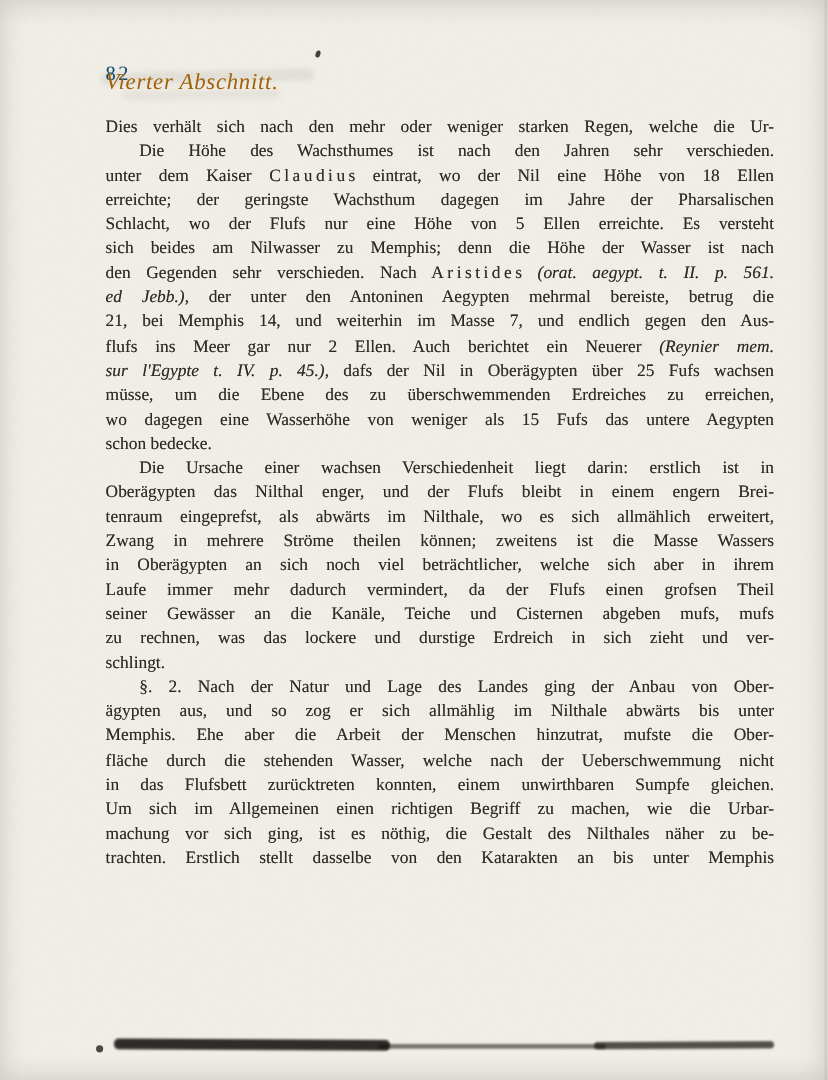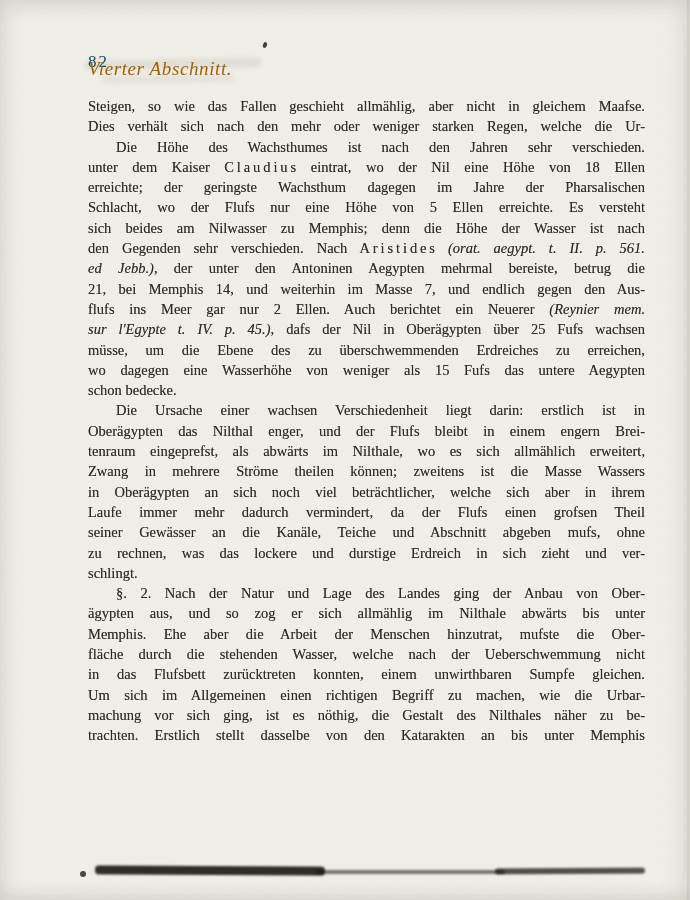--- a/index.html
+++ b/index.html
@@ -62,42 +62,41 @@
     <rect width="100%" height="100%" filter="url(#n)"></rect>
   </svg>
 
   <div class="ghost g1"></div>
   <div class="ghost g2"></div>
 
   <div class="pagenum">82</div>
   <div class="header">Vierter Abschnitt.</div>
 
   <div class="body">
-      <div class="line"><span>Steigen, so wie das Fallen geschieht allmählig, aber nicht in gleichem Maafse.</span></div>
       <div class="line"><span>Dies verhält sich nach den mehr oder weniger starken Regen, welche die Ur-</span></div>
       <div class="line indent"><span>Die Höhe des Wachsthumes ist nach den Jahren sehr verschieden.</span></div>
       <div class="line"><span>unter dem Kaiser C l a u d i u s eintrat, wo der Nil eine Höhe von 18 Ellen</span></div>
       <div class="line"><span>erreichte; der geringste Wachsthum dagegen im Jahre der Pharsalischen</span></div>
       <div class="line"><span>Schlacht, wo der Flufs nur eine Höhe von 5 Ellen erreichte. Es versteht</span></div>
       <div class="line"><span>sich beides am Nilwasser zu Memphis; denn die Höhe der Wasser ist nach</span></div>
       <div class="line"><span>den Gegenden sehr verschieden. Nach A r i s t i d e s </span><i>(orat. aegypt. t. II. p. 561.</i></div>
       <div class="line"><i>ed Jebb.)</i><span>, der unter den Antoninen Aegypten mehrmal bereiste, betrug die</span></div>
       <div class="line"><span>21, bei Memphis 14, und weiterhin im Masse 7, und endlich gegen den Aus-</span></div>
       <div class="line"><span>flufs ins Meer gar nur 2 Ellen. Auch berichtet ein Neuerer </span><i>(Reynier mem.</i></div>
       <div class="line"><i>sur l'Egypte t. IV. p. 45.)</i><span>, dafs der Nil in Oberägypten über 25 Fufs wachsen</span></div>
       <div class="line"><span>müsse, um die Ebene des zu überschwemmenden Erdreiches zu erreichen,</span></div>
       <div class="line"><span>wo dagegen eine Wasserhöhe von weniger als 15 Fufs das untere Aegypten</span></div>
       <div class="line last"><span>schon bedecke.</span></div>
       <div class="line indent"><span>Die Ursache einer wachsen Verschiedenheit liegt darin: erstlich ist in</span></div>
       <div class="line"><span>Oberägypten das Nilthal enger, und der Flufs bleibt in einem engern Brei-</span></div>
       <div class="line"><span>tenraum eingeprefst, als abwärts im Nilthale, wo es sich allmählich erweitert,</span></div>
       <div class="line"><span>Zwang in mehrere Ströme theilen können; zweitens ist die Masse Wassers</span></div>
       <div class="line"><span>in Oberägypten an sich noch viel beträchtlicher, welche sich aber in ihrem</span></div>
       <div class="line"><span>Laufe immer mehr dadurch vermindert, da der Flufs einen grofsen Theil</span></div>
-      <div class="line"><span>seiner Gewässer an die Kanäle, Teiche und Abschnitt abgeben mufs, ohne</span></div>
+      <div class="line"><span>seiner Gewässer an die Kanäle, Teiche und Cisternen abgeben mufs, mufs</span></div>
       <div class="line"><span>zu rechnen, was das lockere und durstige Erdreich in sich zieht und ver-</span></div>
       <div class="line last"><span>schlingt.</span></div>
       <div class="line indent"><span>§. 2. Nach der Natur und Lage des Landes ging der Anbau von Ober-</span></div>
       <div class="line"><span>ägypten aus, und so zog er sich allmählig im Nilthale abwärts bis unter</span></div>
       <div class="line"><span>Memphis. Ehe aber die Arbeit der Menschen hinzutrat, mufste die Ober-</span></div>
       <div class="line"><span>fläche durch die stehenden Wasser, welche nach der Ueberschwemmung nicht</span></div>
       <div class="line"><span>in das Flufsbett zurücktreten konnten, einem unwirthbaren Sumpfe gleichen.</span></div>
       <div class="line"><span>Um sich im Allgemeinen einen richtigen Begriff zu machen, wie die Urbar-</span></div>
       <div class="line"><span>machung vor sich ging, ist es nöthig, die Gestalt des Nilthales näher zu be-</span></div>
       <div class="line"><span>trachten. Erstlich stellt dasselbe von den Katarakten an bis unter Memphis</span></div>

